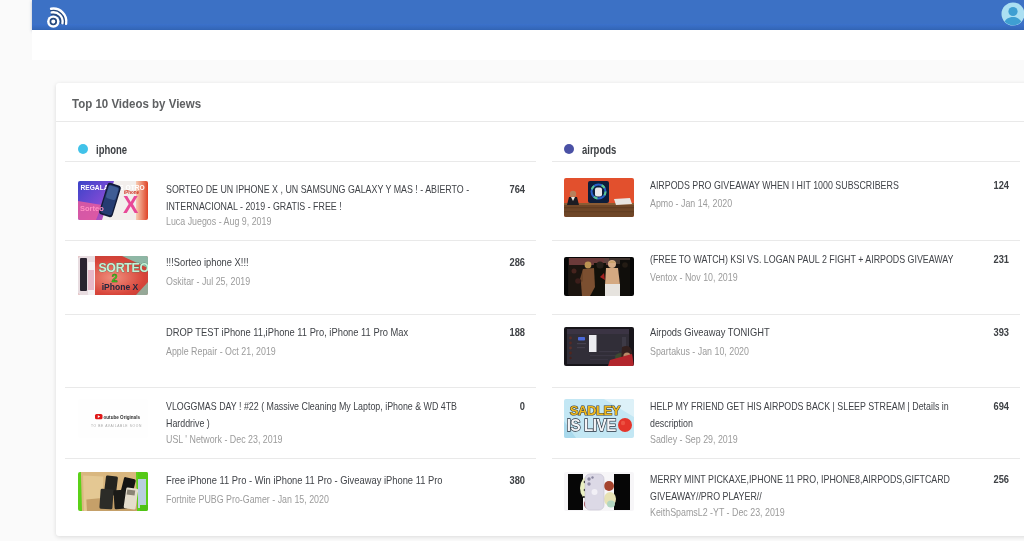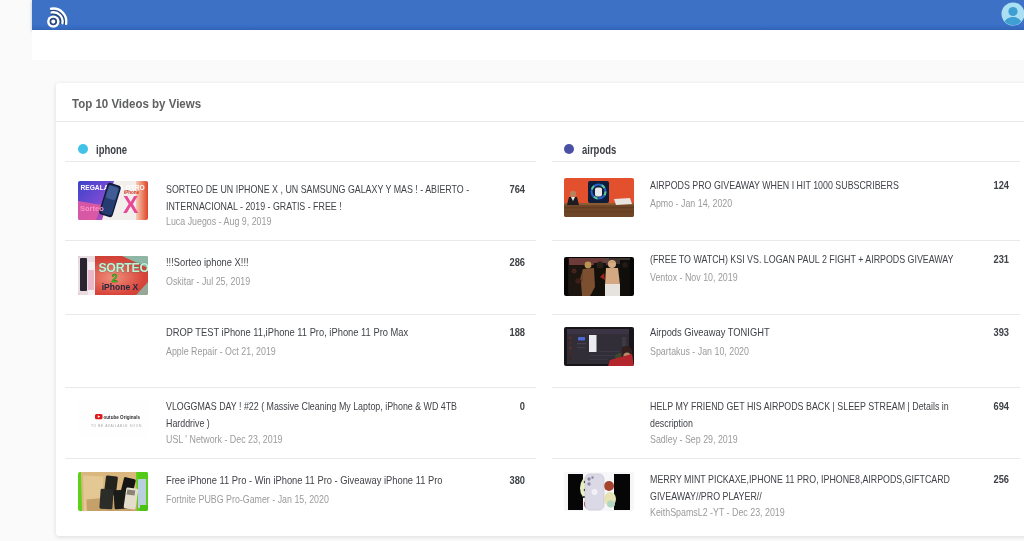--- a/index.html
+++ b/index.html
@@ -235,20 +235,31 @@
       <ellipse cx="57" cy="30" rx="6" ry="4" fill="#3d4a30"></ellipse>
       <path d="M 58 20 q 8 -3 10 4 l 1 10 l -12 1 Z" fill="#33201e"></path>
       <circle cx="63" cy="29" r="3.6" fill="#b98a68"></circle>
       <polygon points="46,33 68,27 70,39 44,39" fill="#b2262c"></polygon>
     </svg>
   </div>
   <div class="abs title mc" style="left:618px; top:324.2px;">Airpods Giveaway TONIGHT</div>
   <div class="abs sub" style="left:618px; top:345px;">Spartakus - Jan 10, 2020</div>
   <div class="abs cnt" style="left:917px; top:324.2px;">393</div>
 
+  <div class="abs thumb" style="left:532px; top:399px;">
+    <svg width="70" height="39" viewBox="0 0 70 39">
+      <rect width="70" height="39" fill="#c3e7f4"></rect>
+      <polygon points="40,0 70,0 70,18" fill="#ddf1f8"></polygon>
+      <polygon points="0,22 12,39 0,39" fill="#a9d9ec"></polygon>
+      <text x="6" y="16" font-family="Liberation Sans" font-size="13.5" font-weight="bold" fill="#f0b81c" stroke="#343c42" stroke-width="1.1" paint-order="stroke" transform="scale(0.97,1)" letter-spacing="-0.5">SADLEY</text>
+      <text x="3" y="32.5" font-family="Liberation Sans" font-size="16" font-weight="bold" fill="#f4f4f6" stroke="#272e3a" stroke-width="1.3" paint-order="stroke" transform="scale(0.95,1)" letter-spacing="-0.5">IS LIVE</text>
+      <circle cx="61" cy="26" r="7" fill="#e4342a"></circle>
+      <circle cx="59" cy="24" r="2.2" fill="#ee5a48" opacity="0.8"></circle>
+    </svg>
+  </div>
   <div class="abs title" style="left:618px; top:398px;">HELP MY FRIEND GET HIS AIRPODS BACK | SLEEP STREAM | Details in<br>description</div>
   <div class="abs sub" style="left:618px; top:433px;">Sadley - Sep 29, 2019</div>
   <div class="abs cnt" style="left:917px; top:398px;">694</div>
 
   <div class="abs thumb" style="left:532px; top:472px;">
     <svg width="70" height="39" viewBox="0 0 70 39">
       <rect width="70" height="39" fill="#f7f6f8"></rect>
       <rect x="4" y="2" width="15" height="36" fill="#060606"></rect>
       <rect x="50" y="2" width="16" height="36" fill="#060606"></rect>
       <ellipse cx="25" cy="16" rx="9" ry="12" fill="#e9efc2"></ellipse>

